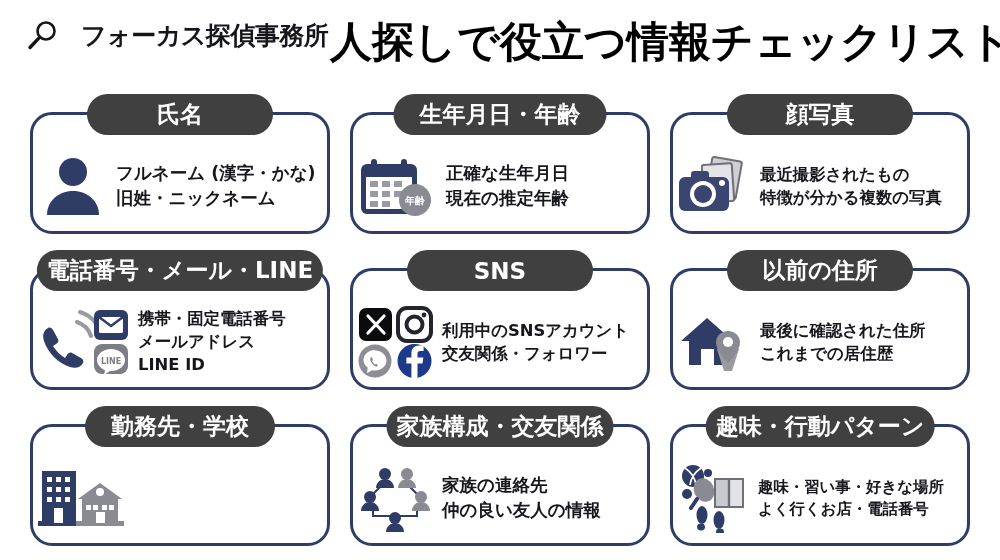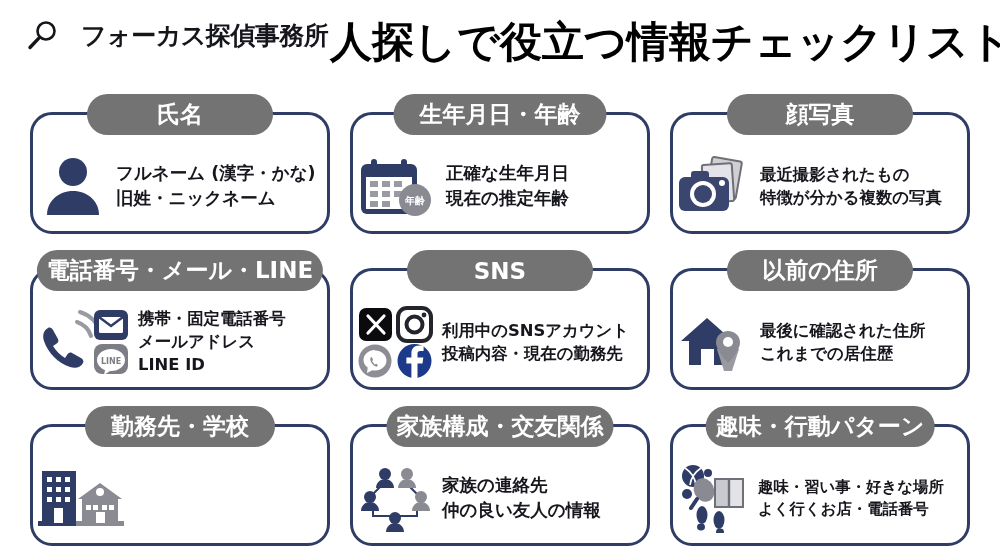--- a/index.html
+++ b/index.html
@@ -40,21 +40,21 @@
   }
   .card { position:relative; padding-top:18px; }
   .card-body {
     position:absolute; left:8px; top:18px; right:8px; bottom:4px;
     border:3.5px solid #2f3c66;
     border-radius:22px;
     background:#fff;
   }
   .card-header {
     position:absolute; left:50%; top:0; transform:translateX(-50%);
-    background:#737373;
+    background:#404040;
     border-radius:26px;
     height:41px;
     min-width:186px;
     padding:0 26px;
     display:flex; align-items:center; justify-content:center;
     z-index:3;
   }
   .card-header span {
     color:#ffffff; font-weight:bold; font-size:23px;
     white-space:nowrap; letter-spacing:0px;
@@ -238,21 +238,21 @@
             <path d="M14 51c-1 1-1 3 0 5s3 4 5 4.6c1 .3 2-.6 1.6-1.4l-.8-1.4-2 .6-2.6-3 .8-1.8-1-2z" fill="#8d8d95"></path>
           </g>
           <g>
             <circle cx="57.5" cy="55" r="17" fill="#1d3a8a"></circle>
             <path d="M60.5 72V57.5h5l.8-6h-5.8v-3.6c0-1.7.5-2.9 3-2.9h3.1v-5.4c-.5-.1-2.4-.2-4.6-.2-4.5 0-7.6 2.8-7.6 7.9v4.2h-5v6h5V72z" fill="#ffffff"></path>
           </g>
         </svg>
       </div>
       <div class="card-lines sm">
         <div>利用中のSNSアカウント</div>
-        <div>投稿内容・現在の勤務先</div>
+        <div>交友関係・フォロワー</div>
       </div>
     </div>
   </div>
 
   <div class="card">
     <div class="card-body"></div>
     <div class="card-header">
       <span>以前の住所</span>
     </div>
     <div class="card-content">

